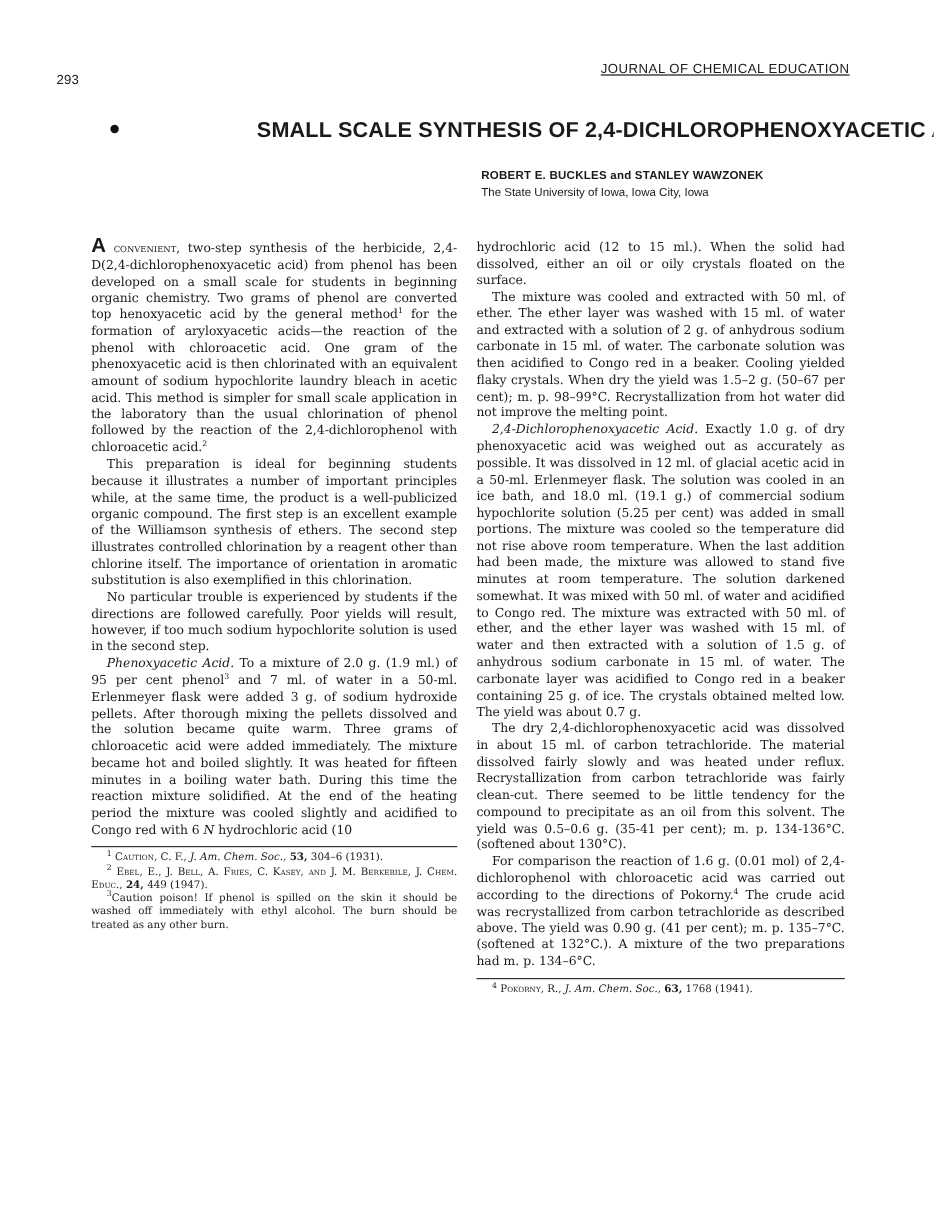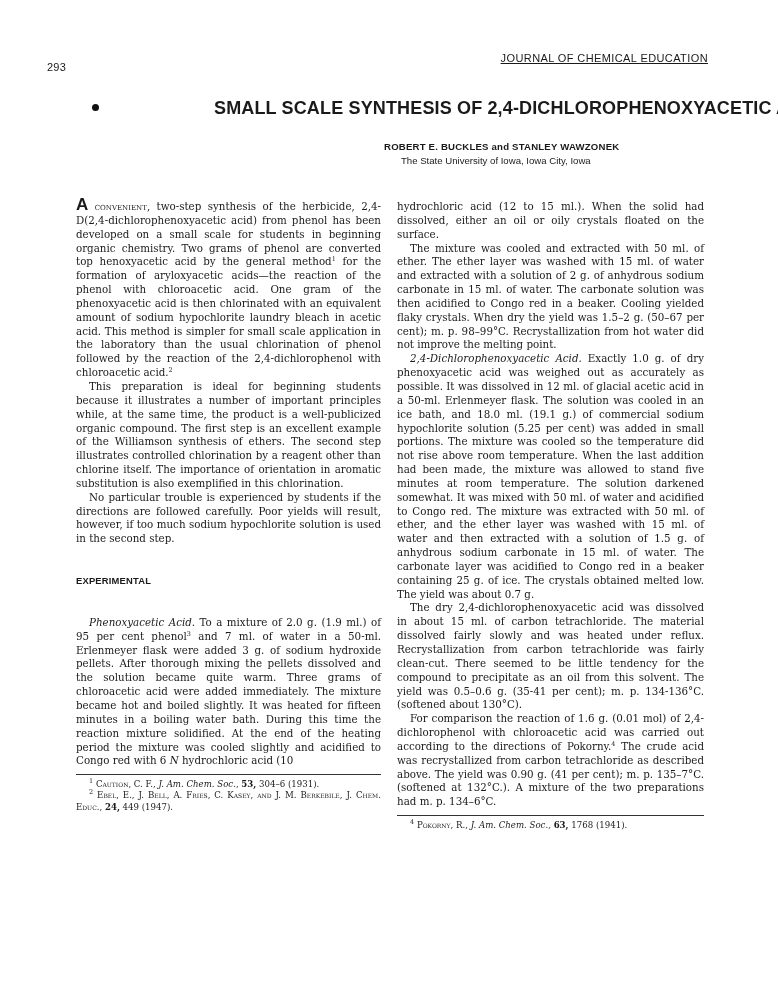--- a/index.html
+++ b/index.html
@@ -19,21 +19,21 @@
   .bullet {
     position: absolute; left: 92px; top: 104px;
     width: 7px; height: 7px; border-radius: 50%; background: #111;
   }
   .title {
     position: absolute; left: 214px; top: 98px;
     font-family: "Liberation Sans", sans-serif; font-weight: bold; font-size: 18px;
     letter-spacing: 0.15px; white-space: nowrap;
   }
   .authors {
-    position: absolute; left: 384px; top: 141px;
+    position: absolute; left: 401px; top: 141px;
     font-family: "Liberation Sans", sans-serif; font-weight: bold; font-size: 9.6px;
     letter-spacing: 0.2px; white-space: nowrap;
   }
   .affiliation {
     position: absolute; left: 401px; top: 155px;
     font-family: "Liberation Sans", sans-serif; font-size: 9.6px; white-space: nowrap;
   }
   .column {
     position: absolute; top: 200px; width: 305px;
     font-size: 10.3px; line-height: 13.85px; text-align: justify;
@@ -68,28 +68,28 @@
   <div class="bullet"></div>
   <div class="title">SMALL SCALE SYNTHESIS OF 2,4-DICHLOROPHENOXYACETIC ACID</div>
   <div class="authors">ROBERT E. BUCKLES and STANLEY WAWZONEK</div>
   <div class="affiliation">The State University of Iowa, Iowa City, Iowa</div>
 
   <div class="column col-left">
     <p class="noindent"><span class="dropcap">A</span> <span class="smallcaps">convenient</span><span>, two-step synthesis of the herbicide, 2,4-D(2,4-dichlorophenoxyacetic acid) from phenol has been developed on a small scale for students in beginning organic chemistry. Two grams of phenol are converted top henoxyacetic acid by the general method</span><sup>1</sup><span> for the formation of aryloxyacetic acids—the reaction of the phenol with chloroacetic acid. One gram of the phenoxyacetic acid is then chlorinated with an equivalent amount of sodium hypochlorite laundry bleach in acetic acid. This method is simpler for small scale application in the laboratory than the usual chlorination of phenol followed by the reaction of the 2,4-dichlorophenol with chloroacetic acid.</span><sup>2</sup></p>
     <p>This preparation is ideal for beginning students because it illustrates a number of important principles while, at the same time, the product is a well-publicized organic compound. The first step is an excellent example of the Williamson synthesis of ethers. The second step illustrates controlled chlorination by a reagent other than chlorine itself. The importance of orientation in aromatic substitution is also exemplified in this chlorination.</p>
     <p>No particular trouble is experienced by students if the directions are followed carefully. Poor yields will result, however, if too much sodium hypochlorite solution is used in the second step.</p>
 
-    <div class="section-head">EXPERIMENTAL</div>
 
     <p><i>Phenoxyacetic Acid.</i><span> To a mixture of 2.0 g. (1.9 ml.) of 95 per cent phenol</span><sup>3</sup><span> and 7 ml. of water in a 50-ml. Erlenmeyer flask were added 3 g. of sodium hydroxide pellets. After thorough mixing the pellets dissolved and the solution became quite warm. Three grams of chloroacetic acid were added immediately. The mixture became hot and boiled slightly. It was heated for fifteen minutes in a boiling water bath. During this time the reaction mixture solidified. At the end of the heating period the mixture was cooled slightly and acidified to Congo red with 6 </span><i>N</i><span> hydrochloric acid (10</span></p>
 
     <hr class="footnote-rule">
     <div class="footnotes">
       <p><sup>1</sup> <span class="smallcaps">Caution, C. F.,</span> <i>J. Am. Chem. Soc.,</i> <b class="vol">53,</b><span> 304–6 (1931).</span></p>
       <p><sup>2</sup> <span class="smallcaps">Ebel, E., J. Bell, A. Fries, C. Kasey, and J. M. Berkebile,</span><span class="smallcaps"> J. Chem. Educ.,</span> <b class="vol">24,</b><span> 449 (1947).</span></p>
+      <p><sup>3</sup><span>Caution poison! If phenol is spilled on the skin it should be washed off immediately with ethyl alcohol. The burn should be treated as any other burn.</span></p>
     </div>
   </div>
 
   <div class="column col-right">
     <p class="noindent"> hydrochloric acid (12 to 15 ml.). When the solid had dissolved, either an oil or oily crystals floated on the surface.</p>
     <p>The mixture was cooled and extracted with 50 ml. of ether. The ether layer was washed with 15 ml. of water and extracted with a solution of 2 g. of anhydrous sodium carbonate in 15 ml. of water. The carbonate solution was then acidified to Congo red in a beaker. Cooling yielded flaky crystals. When dry the yield was 1.5–2 g. (50–67 per cent); m. p. 98–99°C. Recrystallization from hot water did not improve the melting point.</p>
     <p><i>2,4-Dichlorophenoxyacetic Acid.</i><span> Exactly 1.0 g. of dry phenoxyacetic acid was weighed out as accurately as possible. It was dissolved in 12 ml. of glacial acetic acid in a 50-ml. Erlenmeyer flask. The solution was cooled in an ice bath, and 18.0 ml. (19.1 g.) of commercial sodium hypochlorite solution (5.25 per cent) was added in small portions. The mixture was cooled so the temperature did not rise above room temperature. When the last addition had been made, the mixture was allowed to stand five minutes at room temperature. The solution darkened somewhat. It was mixed with 50 ml. of water and acidified to Congo red. The mixture was extracted with 50 ml. of ether, and the ether layer was washed with 15 ml. of water and then extracted with a solution of 1.5 g. of anhydrous sodium carbonate in 15 ml. of water. The carbonate layer was acidified to Congo red in a beaker containing 25 g. of ice. The crystals obtained melted low. The yield was about 0.7 g.</span></p>
     <p>The dry 2,4-dichlorophenoxyacetic acid was dissolved in about 15 ml. of carbon tetrachloride. The material dissolved fairly slowly and was heated under reflux. Recrystallization from carbon tetrachloride was fairly clean-cut. There seemed to be little tendency for the compound to precipitate as an oil from this solvent. The yield was 0.5–0.6 g. (35-41 per cent); m. p. 134-136°C. (softened about 130°C).</p>
     <p><span>For comparison the reaction of 1.6 g. (0.01 mol) of 2,4-dichlorophenol with chloroacetic acid was carried out according to the directions of Pokorny.</span><sup>4</sup><span> The crude acid was recrystallized from carbon tetrachloride as described above. The yield was 0.90 g. (41 per cent); m. p. 135–7°C. (softened at 132°C.). A mixture of the two preparations had m. p. 134–6°C.</span></p>
 

